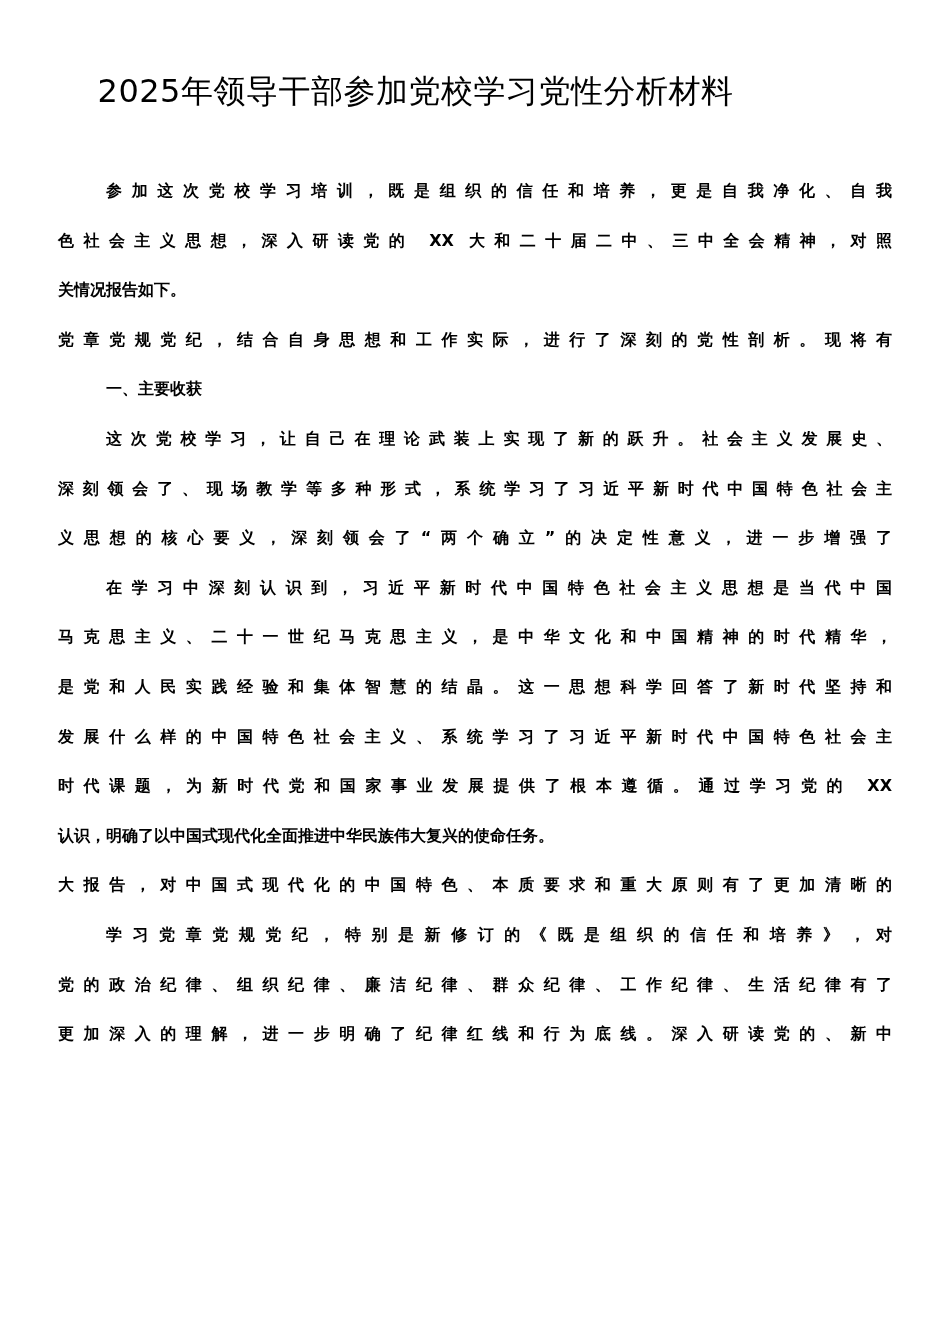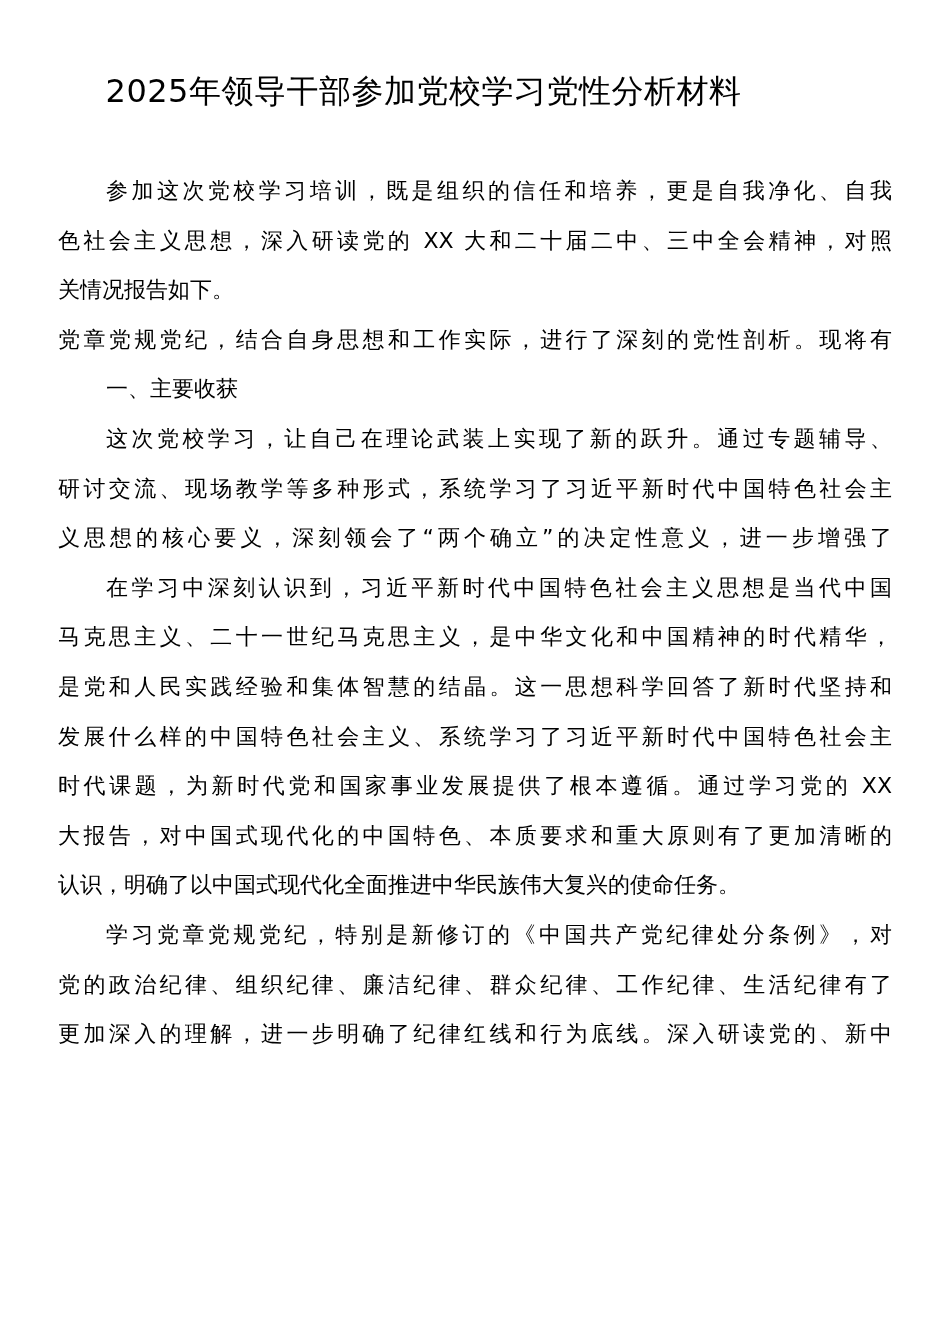--- a/index.html
+++ b/index.html
@@ -1,43 +1,43 @@
 <!DOCTYPE html>
 <html><head>
   <meta charset="utf-8">
   <style>
     html, body { margin: 0; padding: 0; background: #ffffff; }
     body { width: 950px; height: 1344px; position: relative; overflow: hidden;
       font-family: "DejaVu Sans", "Liberation Sans", sans-serif; color: #000; }
     .title { position: absolute; left: 0; width: 831px; top: 68px; text-align: center;
-      font-size: 32px; line-height: 46px; letter-spacing: 0.5px; padding-left: 8px; }
+      font-size: 32px; line-height: 46px; letter-spacing: 0.5px; }
     .body-text { position: absolute; left: 58px; width: 834px; top: 166px; }
-    .line { height: 49.6px; line-height: 49.6px; font-size: 22px; white-space: nowrap;
-      text-align: justify; text-align-last: justify; overflow: visible; }
+    .line { height: 49.6px; line-height: 49.6px; font-size: 16px; white-space: nowrap;
+      text-align: justify; text-align-last: justify; overflow: visible; font-weight: bold; }
     .line.last { text-align-last: left; }
     .line.indent { padding-left: 48px; }
   </style>
 </head>
 <body>
 
 <div>
   <div class="title">2025年领导干部参加党校学习党性分析材料</div>
   <div class="body-text" id="body-text">
       <div class="line indent">参加这次党校学习培训，既是组织的信任和培养，更是自我净化、自我</div>
       <div class="line">色社会主义思想，深入研读党的 XX 大和二十届二中、三中全会精神，对照</div>
       <div class="line last">关情况报告如下。</div>
       <div class="line">党章党规党纪，结合自身思想和工作实际，进行了深刻的党性剖析。现将有</div>
       <div class="line indent last">一、主要收获</div>
-      <div class="line indent">这次党校学习，让自己在理论武装上实现了新的跃升。通过专题辅导、</div>
-      <div class="line">研讨交流、现场教学等多种形式，系统学习了习近平新时代中国特色社会主</div>
+      <div class="line indent">这次党校学习，让自己在理论武装上实现了新的跃升。社会主义发展史、</div>
+      <div class="line">深刻领会了、现场教学等多种形式，系统学习了习近平新时代中国特色社会主</div>
       <div class="line">义思想的核心要义，深刻领会了“两个确立”的决定性意义，进一步增强了</div>
       <div class="line indent">在学习中深刻认识到，习近平新时代中国特色社会主义思想是当代中国</div>
       <div class="line">马克思主义、二十一世纪马克思主义，是中华文化和中国精神的时代精华，</div>
       <div class="line">是党和人民实践经验和集体智慧的结晶。这一思想科学回答了新时代坚持和</div>
       <div class="line">发展什么样的中国特色社会主义、系统学习了习近平新时代中国特色社会主</div>
       <div class="line">时代课题，为新时代党和国家事业发展提供了根本遵循。通过学习党的 XX</div>
+      <div class="line last">认识，明确了以中国式现代化全面推进中华民族伟大复兴的使命任务。</div>
       <div class="line">大报告，对中国式现代化的中国特色、本质要求和重大原则有了更加清晰的</div>
-      <div class="line last">认识，明确了以中国式现代化全面推进中华民族伟大复兴的使命任务。</div>
-      <div class="line indent">学习党章党规党纪，特别是新修订的《中国共产党纪律处分条例》，对</div>
+      <div class="line indent">学习党章党规党纪，特别是新修订的《既是组织的信任和培养》，对</div>
       <div class="line">党的政治纪律、组织纪律、廉洁纪律、群众纪律、工作纪律、生活纪律有了</div>
       <div class="line">更加深入的理解，进一步明确了纪律红线和行为底线。深入研读党的、新中</div>
     </div>
 </div>
 
 </body></html>

